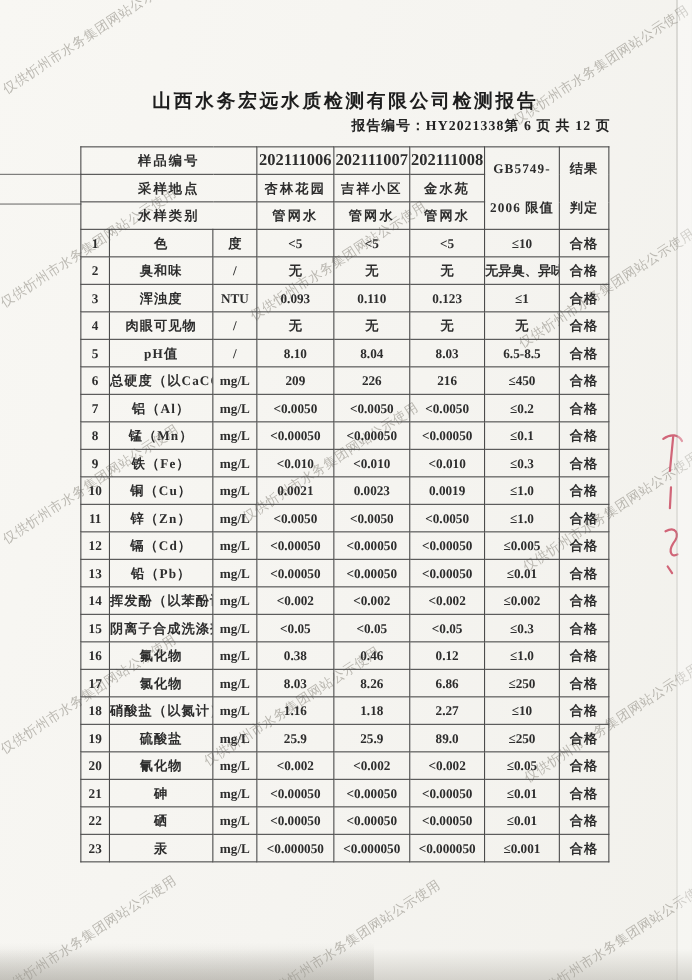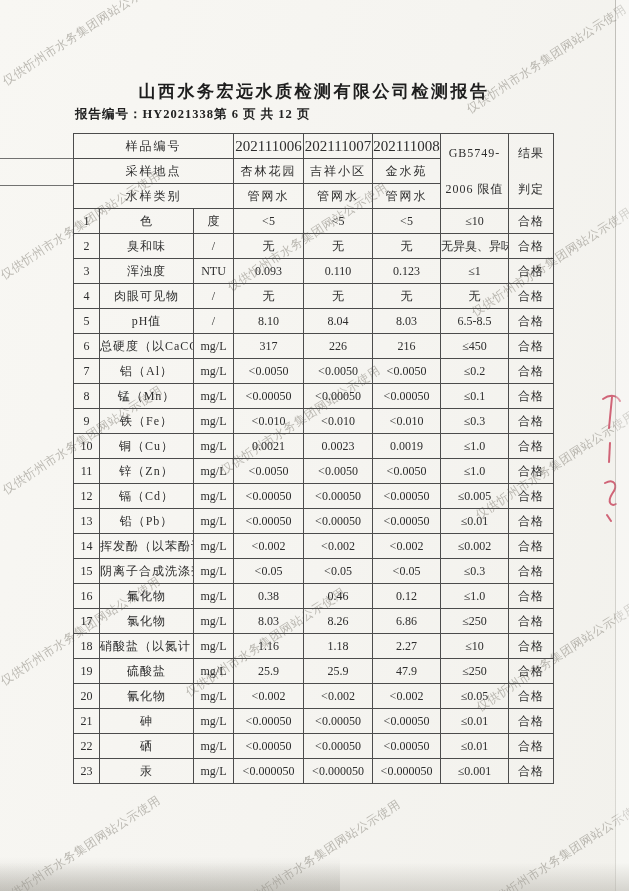--- a/index.html
+++ b/index.html
@@ -14,36 +14,36 @@
     transform:rotate(-33deg);transform-origin:0 50%;
     color:rgba(138,134,126,.55);pointer-events:none;user-select:none;
   }
   
   .doc-title{
     position:absolute;top:80px;left:73px;width:482px;text-align:center;
     font-size:17px;font-weight:bold;letter-spacing:2.5px;color:#1d1d1d;
   }
   .meta-row{
     position:absolute;top:106px;left:75px;width:480px;display:flex;
-    justify-content:flex-start;font-size:12.5px;font-weight:bold;letter-spacing:1px;color:#222;
+    justify-content:flex-end;font-size:12.5px;font-weight:bold;letter-spacing:1px;color:#222;
   }
   
   .stub{position:absolute;left:0;height:1px;background:rgba(70,70,70,.75);}
   .stub1{top:158px;width:74px;}
   .stub2{top:185px;width:74px;}
   
   table.report{
     position:absolute;top:133px;left:73px;width:480px;
     border-collapse:collapse;table-layout:fixed;
   }
   table.report td{
     border:1px solid #4c4c4c;height:24px;text-align:center;vertical-align:middle;
     font-size:12px;padding:0;overflow:hidden;white-space:nowrap;color:#2d2d2d;
   }
-  table.report{border:1.5px solid #3f3f3f;}
+  table.report{border:1.5px solid #3f3f3f;font-weight:bold;}
   thead td{letter-spacing:2px;}
   thead td.sample-id{letter-spacing:0;font-size:15px;}
   td.item-cell{text-align:left;padding-left:5px;font-size:11px;letter-spacing:1px;}
   td.unit-cell{font-size:11px;letter-spacing:0;}
   td.value-cell{font-size:11.5px;letter-spacing:0;}
   td.limit-cell{font-size:11px;letter-spacing:0;}
   td.result-cell{font-size:12px;letter-spacing:1px;margin-top:32px;}
   td.num-cell{font-size:12px;}
   td.span-cell div{line-height:36px;letter-spacing:1px;font-size:12px;}
   
@@ -175,21 +175,21 @@
           <td class="value-cell">8.10</td>
           <td class="value-cell">8.04</td>
           <td class="value-cell">8.03</td>
           <td class="limit-cell">6.5-8.5</td>
           <td class="result-cell">合格</td>
         </tr>
         <tr>
           <td class="num-cell">6</td>
           <td class="item-cell">总硬度（以CaCO₃计）</td>
           <td class="unit-cell">mg/L</td>
-          <td class="value-cell">317</td>
+          <td class="value-cell">209</td>
           <td class="value-cell">226</td>
           <td class="value-cell">216</td>
           <td class="limit-cell">≤450</td>
           <td class="result-cell">合格</td>
         </tr>
         <tr>
           <td class="num-cell">7</td>
           <td class="item-cell">铝（Al）</td>
           <td class="unit-cell">mg/L</td>
           <td class="value-cell">&lt;0.0050</td>
@@ -307,21 +307,21 @@
           <td class="value-cell">2.27</td>
           <td class="limit-cell">≤10</td>
           <td class="result-cell">合格</td>
         </tr>
         <tr>
           <td class="num-cell">19</td>
           <td class="item-cell">硫酸盐</td>
           <td class="unit-cell">mg/L</td>
           <td class="value-cell">25.9</td>
           <td class="value-cell">25.9</td>
-          <td class="value-cell">47.9</td>
+          <td class="value-cell">89.0</td>
           <td class="limit-cell">≤250</td>
           <td class="result-cell">合格</td>
         </tr>
         <tr>
           <td class="num-cell">20</td>
           <td class="item-cell">氰化物</td>
           <td class="unit-cell">mg/L</td>
           <td class="value-cell">&lt;0.002</td>
           <td class="value-cell">&lt;0.002</td>
           <td class="value-cell">&lt;0.002</td>

